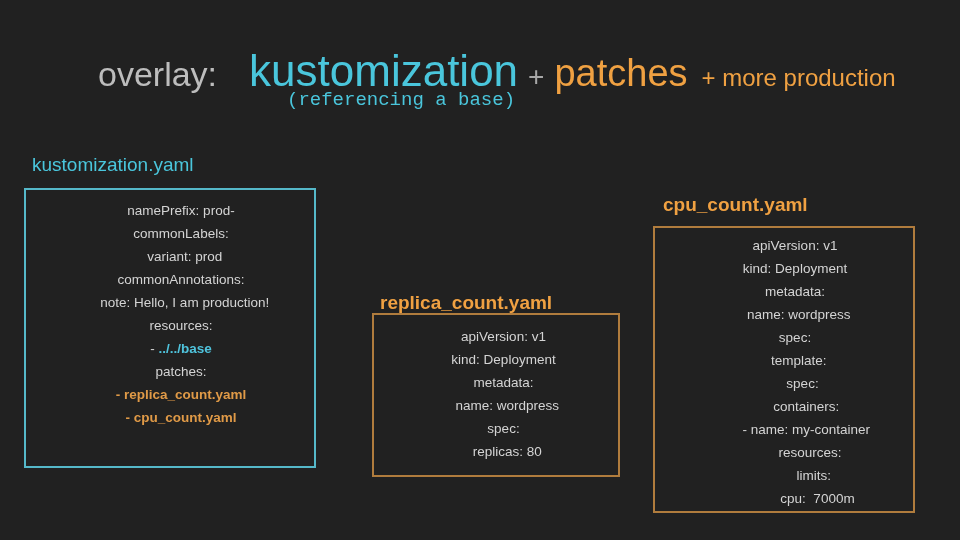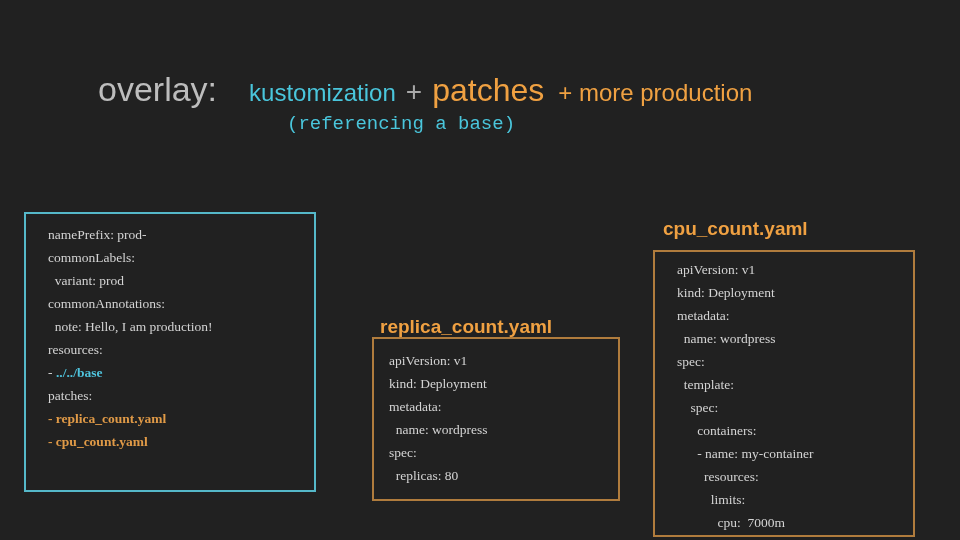--- a/index.html
+++ b/index.html
@@ -13,50 +13,51 @@
     --code-orange:#e09a47;
     --cyan-border:#55b8c9;
     --orange-border:#b07c3d;
   }
   html,body{margin:0;padding:0;}
   body{
     width:960px;height:540px;overflow:hidden;
     background:var(--background);
     font-family:"Liberation Sans", sans-serif;
   }
-  .slide{position:relative;width:960px;height:440px;background:var(--background);margin-top:24px;}
+  .slide{position:relative;width:960px;height:440px;background:var(--background);}
 
   
   .title-row{
     position:absolute;left:98px;top:46px;
     display:flex;align-items:baseline;white-space:nowrap;
   }
   .t-overlay{font-size:34px;color:var(--gray);margin-right:32px;}
-  .t-kust{font-size:24px;color:var(--cyan);}
+  .t-kust{font-size:44px;color:var(--cyan);}
   .t-plus{font-size:28px;color:var(--plus-gray);margin:0 10px;}
-  .t-patches{font-size:32px;color:var(--orange);}
+  .t-patches{font-size:38px;color:var(--orange);}
   .t-more{font-size:24px;color:var(--orange);margin-left:14px;}
   .subtitle{
     position:absolute;left:287px;top:89px;
     font-size:19px;color:var(--cyan);font-family:Liberation Mono, monospace;
   }
 
   
   .box-label{position:absolute;font-size:19px;}
   .box-label.cyan{color:var(--cyan);}
   .box-label.orange{color:var(--orange);font-weight:bold;}
 
   .code-box{position:absolute;box-sizing:border-box;background:var(--background);}
   .code-box.cyan-border{border:2px solid var(--cyan-border);}
   .code-box.orange-border{border:2px solid var(--orange-border);}
 
   .code-box pre{
     margin:0;
-    font-family:Liberation Serif, serif;
+    font-family:Liberation Sans, sans-serif;
     font-size:13.5px;
+    text-align:center;
   }
   .code-line{white-space:pre;line-height:23px;height:23px;color:var(--code-text);}
   .seg-p{color:var(--code-text);}
   .seg-c{color:var(--code-cyan);font-weight:bold;}
   .seg-o{color:var(--code-orange);font-weight:bold;}
 
   .label-1{left:32px;top:154px;}
   .box-1{left:24px;top:188px;width:292px;height:280px;}
   .box-1 pre{padding:9px 0 0 22px;}
 
@@ -75,20 +76,21 @@
 
   <div class="title-row">
     <span class="t-overlay">overlay:</span>
     <span class="t-kust">kustomization</span>
     <span class="t-plus">+</span>
     <span class="t-patches">patches</span>
     <span class="t-more">+ more production</span>
   </div>
   <div class="subtitle">(referencing a base)</div>
 
+  <div class="box-label cyan label-1">kustomization.yaml</div>
   <div class="code-box cyan-border box-1">
     <pre><div class="code-line"><span class="seg-p">namePrefix: prod-</span></div><div class="code-line"><span class="seg-p">commonLabels:</span></div><div class="code-line"><span class="seg-p">  variant: prod</span></div><div class="code-line"><span class="seg-p">commonAnnotations:</span></div><div class="code-line"><span class="seg-p">  note: Hello, I am production!</span></div><div class="code-line"><span class="seg-p">resources:</span></div><div class="code-line"><span class="seg-p">- </span><span class="seg-c">../../base</span></div><div class="code-line"><span class="seg-p">patches:</span></div><div class="code-line"><span class="seg-o">- replica_count.yaml</span></div><div class="code-line"><span class="seg-o">- cpu_count.yaml</span></div></pre>
   </div>
 
   <div class="box-label orange label-2">replica_count.yaml</div>
   <div class="code-box orange-border box-2">
     <pre><div class="code-line"><span class="seg-p">apiVersion: v1</span></div><div class="code-line"><span class="seg-p">kind: Deployment</span></div><div class="code-line"><span class="seg-p">metadata:</span></div><div class="code-line"><span class="seg-p">  name: wordpress</span></div><div class="code-line"><span class="seg-p">spec:</span></div><div class="code-line"><span class="seg-p">  replicas: 80</span></div></pre>
   </div>
 
   <div class="box-label orange label-3">cpu_count.yaml</div>

